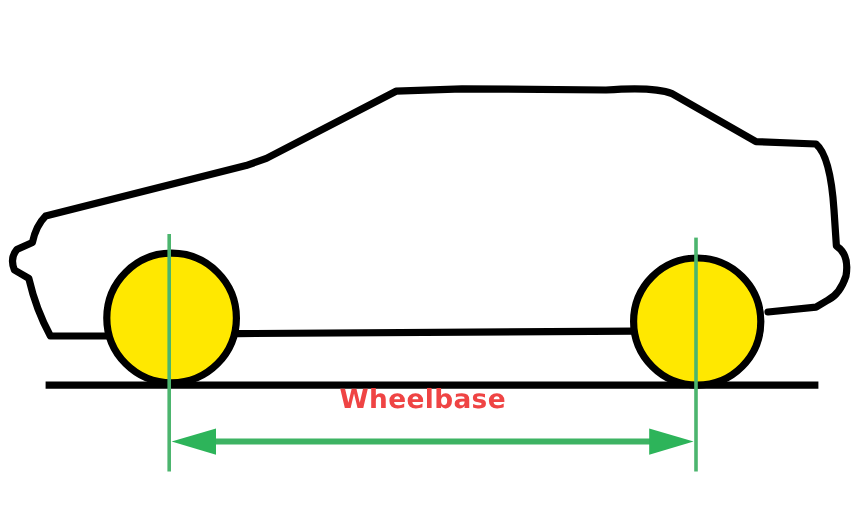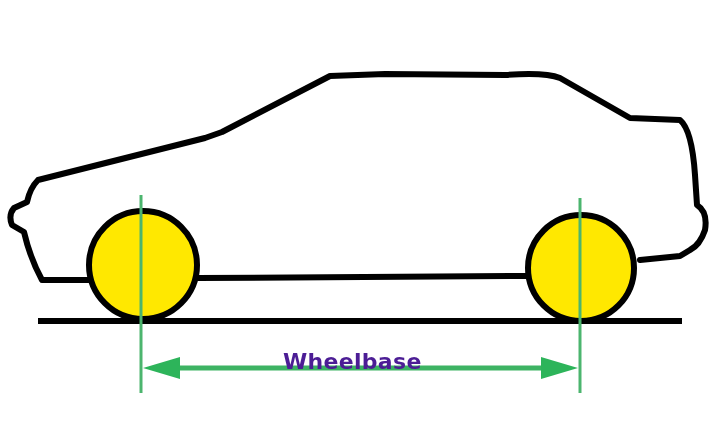--- a/index.html
+++ b/index.html
@@ -49,13 +49,13 @@
   <circle cx="581" cy="268" r="53" fill="#FFE800" stroke="#000" stroke-width="6"></circle>
 
   <line x1="141" y1="195" x2="141" y2="393" stroke="#4CB56E" stroke-width="3"></line>
   <line x1="580" y1="198" x2="580" y2="393" stroke="#4CB56E" stroke-width="3"></line>
 
   <line x1="170" y1="368" x2="552" y2="368" stroke="#3DB363" stroke-width="5"></line>
   <polygon points="143,368 180,357 180,379" fill="#2DB45A"></polygon>
   <polygon points="578,368 541,357 541,379" fill="#2DB45A"></polygon>
 </svg>
 
-<div class="label" style="left: 283px; top: 349px; color: #4c1d95;">Wheelbase</div>
+<div class="label" style="left: 283px; top: 321px; color: #ef4444;">Wheelbase</div>
 
 </body></html>

